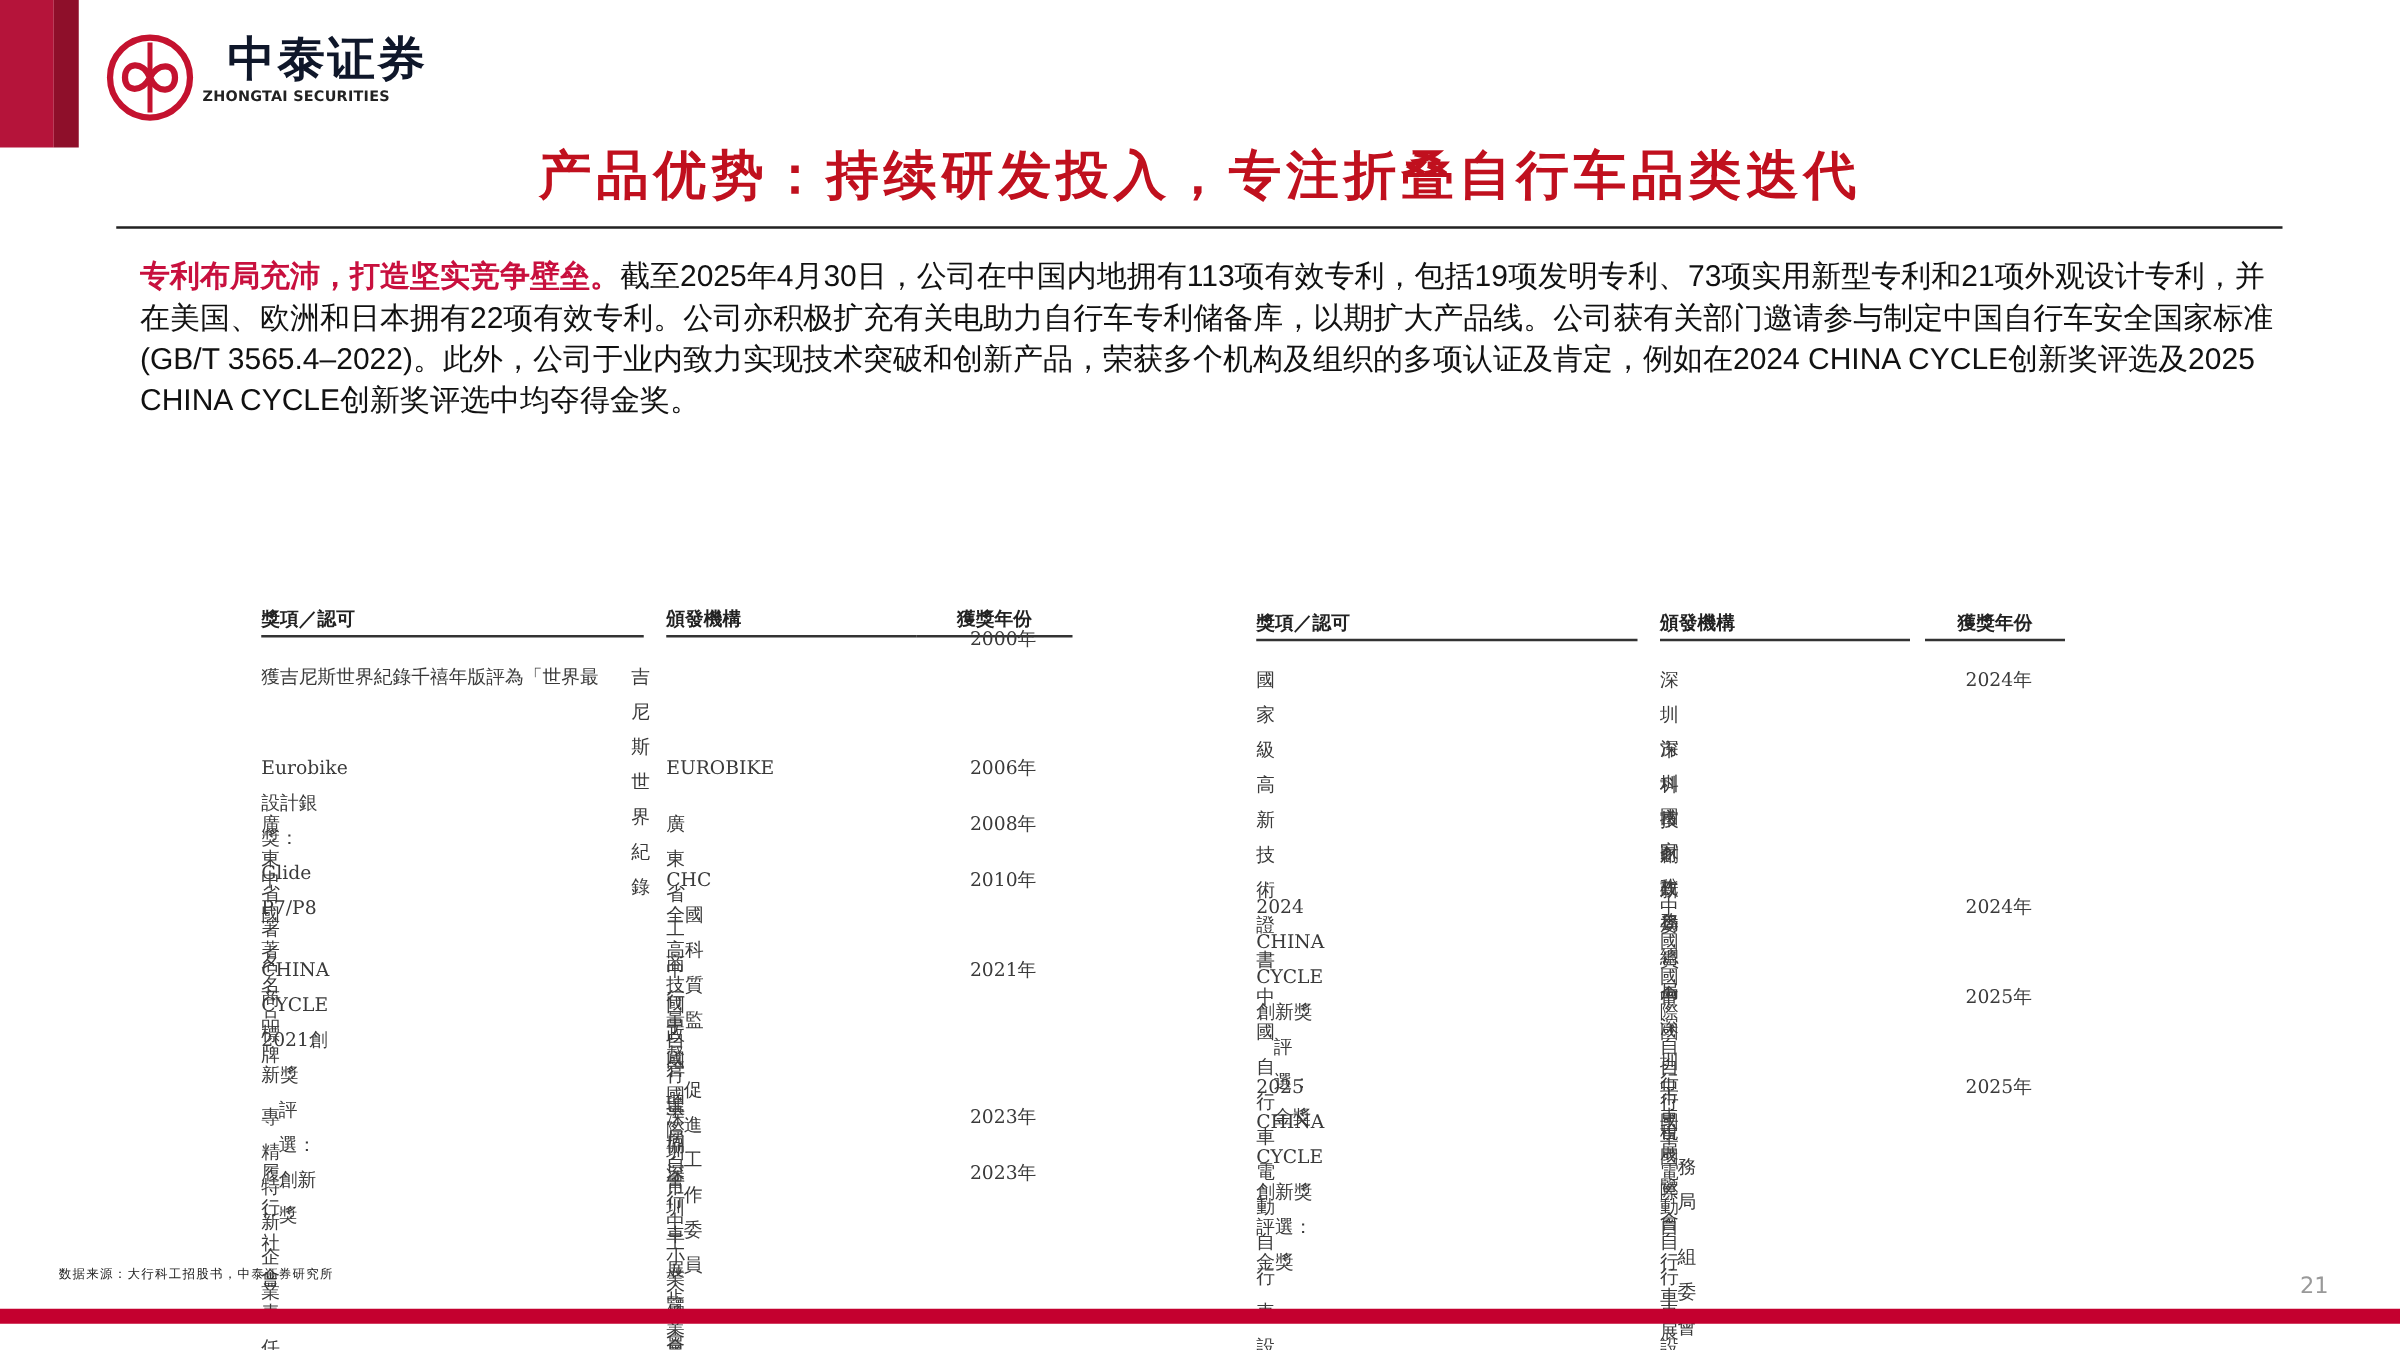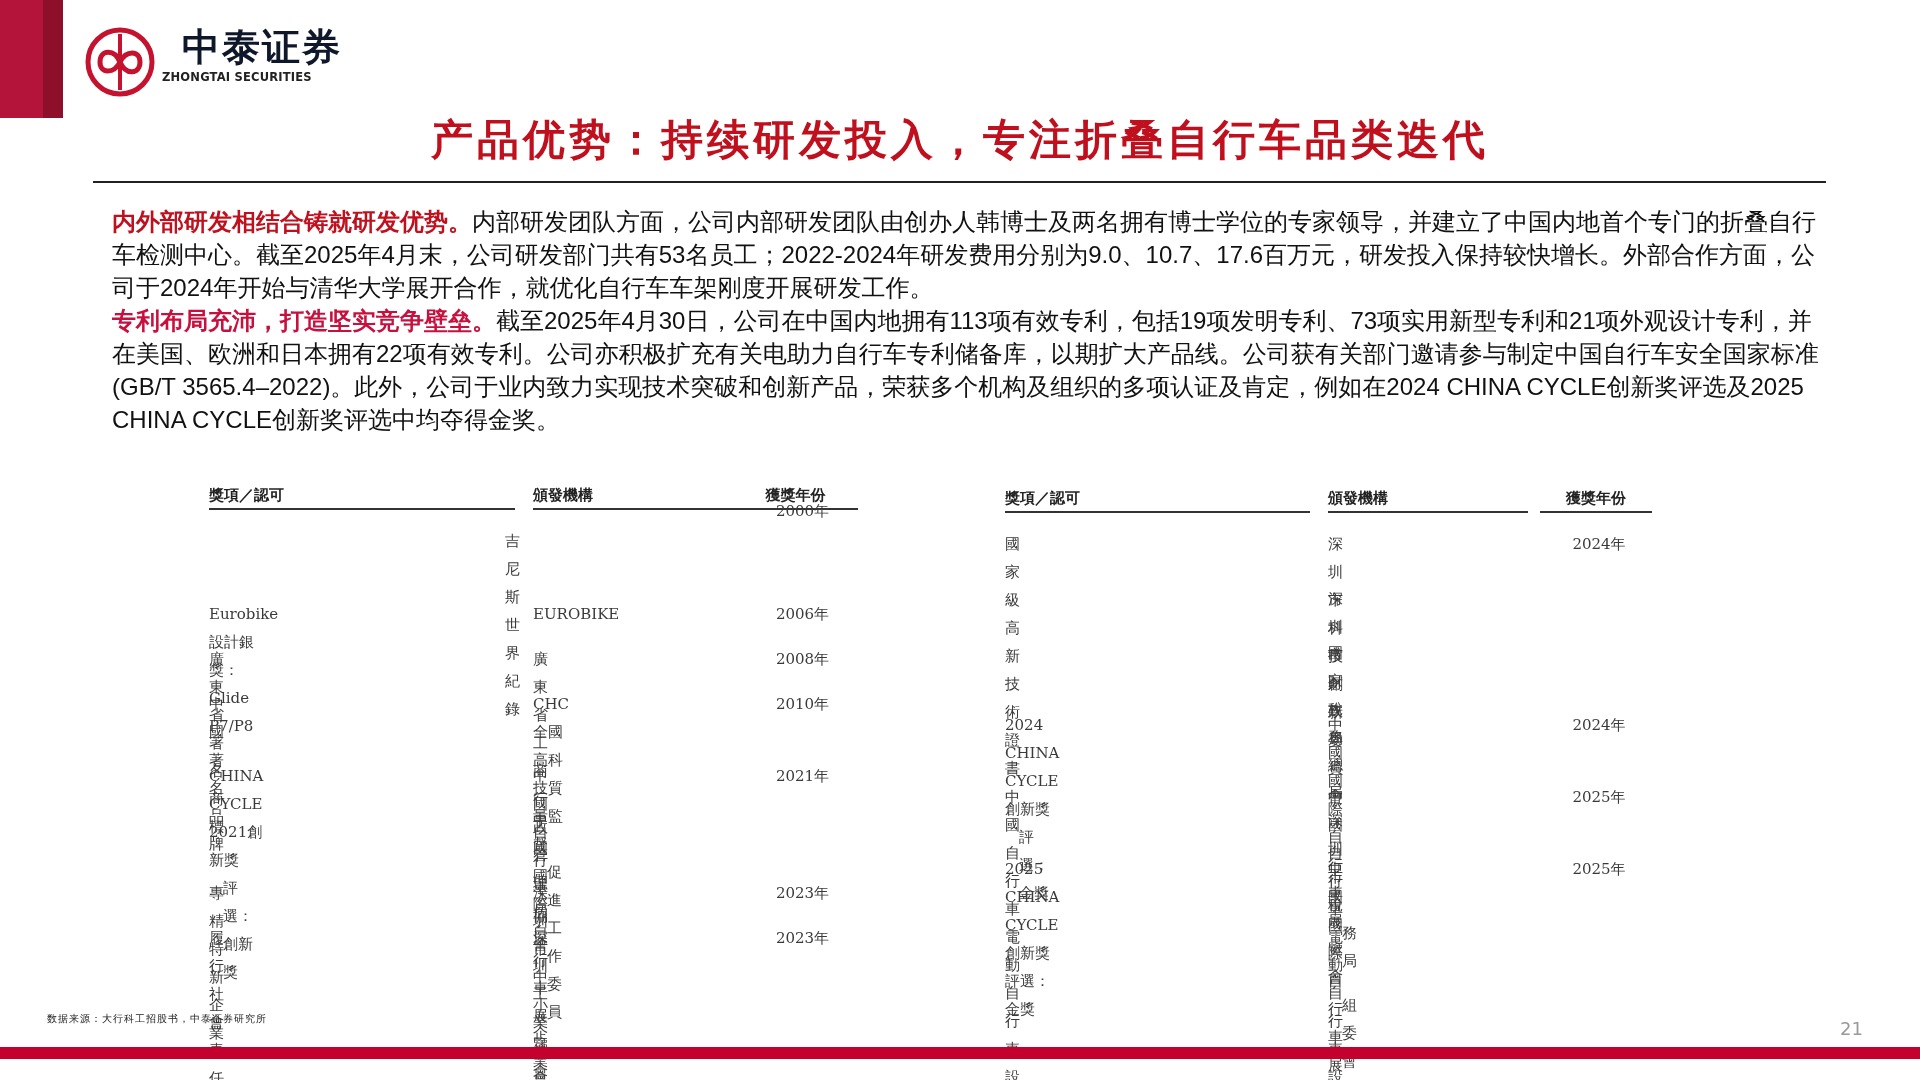--- a/index.html
+++ b/index.html
@@ -51,30 +51,30 @@
     <path d="M36 36 C30 22, 16 24, 16 36 C16 48, 30 48, 36 36 C42 24, 56 24, 56 36 C56 48, 42 50, 36 36" stroke="#c4122f" stroke-width="5" fill="none"></path>
   </svg>
 </div>
 <div class="abs logo-cn">中泰证券</div>
 <div class="abs logo-en">ZHONGTAI SECURITIES</div>
 
 <div class="abs page-title">产品优势：持续研发投入，专注折叠自行车品类迭代</div>
 <div class="abs title-divider"></div>
 
 <div class="abs body-text">
-  <p><span class="hl">内外部研发相结合铸就研发优势。</span><span>内部研发团队方面，公司内部研发团队由创办人韩博士及两名拥有博士学位的专家领导，并建立了中国内地首个专门的折叠自行车检测中心。截至2025年4月末，公司研发部门共有53名员工；2022-2024年研发费用分别为9.0、10.7、17.6百万元，研发投入保持较快增长。外部合作方面，公司于2024年开始与清华大学展开合作，就优化自行车车架刚度开展研发工作。</span></p>
   <p><span class="hl2">专利布局充沛，打造坚实竞争壁垒。</span><span>截至2025年4月30日，公司在中国内地拥有113项有效专利，包括19项发明专利、73项实用新型专利和21项外观设计专利，并在美国、欧洲和日本拥有22项有效专利。公司亦积极扩充有关电助力自行车专利储备库，以期扩大产品线。公司获有关部门邀请参与制定中国自行车安全国家标准(GB/T 3565.4–2022)。此外，公司于业内致力实现技术突破和创新产品，荣获多个机构及组织的多项认证及肯定，例如在2024 CHINA CYCLE创新奖评选及2025 CHINA CYCLE创新奖评选中均夺得金奖。</span></p>
 </div>
 
 <div class="abs tbl" style="left:0;top:0;">
   <div class="abs th" style="left:209px;top:486px;width:306px;">獎項／認可</div>
   <div class="abs th" style="left:533px;top:486px;width:200px;">頒發機構</div>
   <div class="abs th year" style="left:733px;top:486px;width:125px;">獲獎年份</div>
 
   <div class="abs cell" style="left:209px;top:527px;width:310px;">
+    <div>獲吉尼斯世界紀錄千禧年版評為「世界最</div>
   </div>
   <div class="abs cell" style="left:505px;top:527px;text-align:center;">吉尼斯世界紀錄</div>
   <div class="abs cell year" style="left:745px;top:497px;width:115px;">2000年</div>
 
   <div class="abs cell" style="left:209px;top:600px;">Eurobike設計銀獎：Glide P7/P8</div>
   <div class="abs cell" style="left:533px;top:600px;">EUROBIKE</div>
   <div class="abs cell year" style="left:745px;top:600px;width:115px;">2006年</div>
 
   <div class="abs cell" style="left:209px;top:645px;">廣東省著名商標</div>
   <div class="abs cell" style="left:533px;top:645px;">廣東省工商行政管理局</div>

